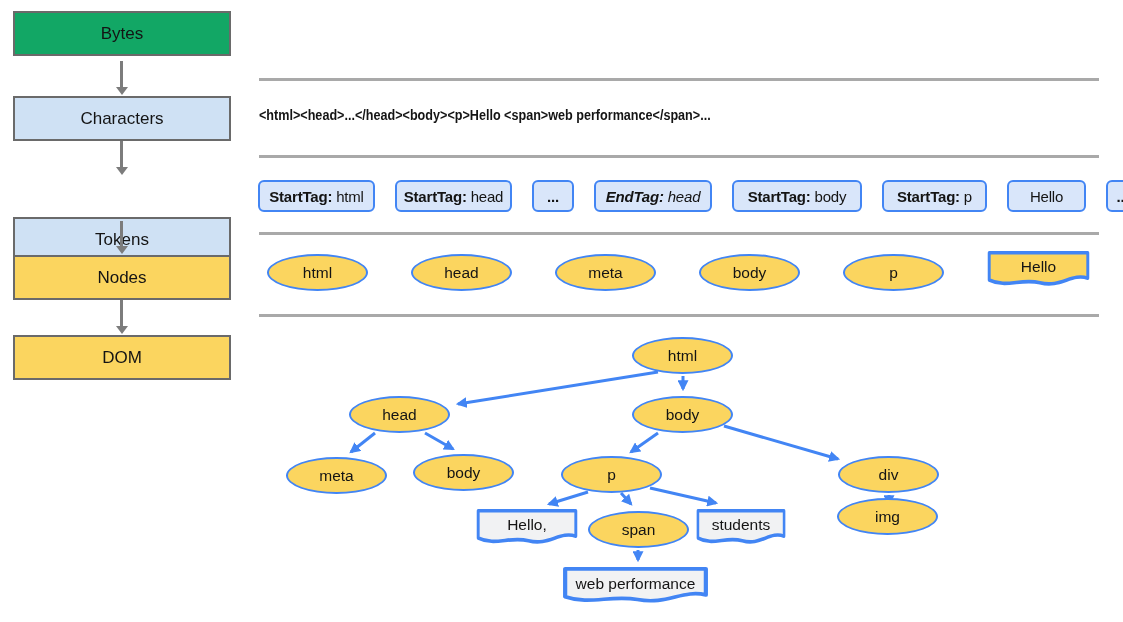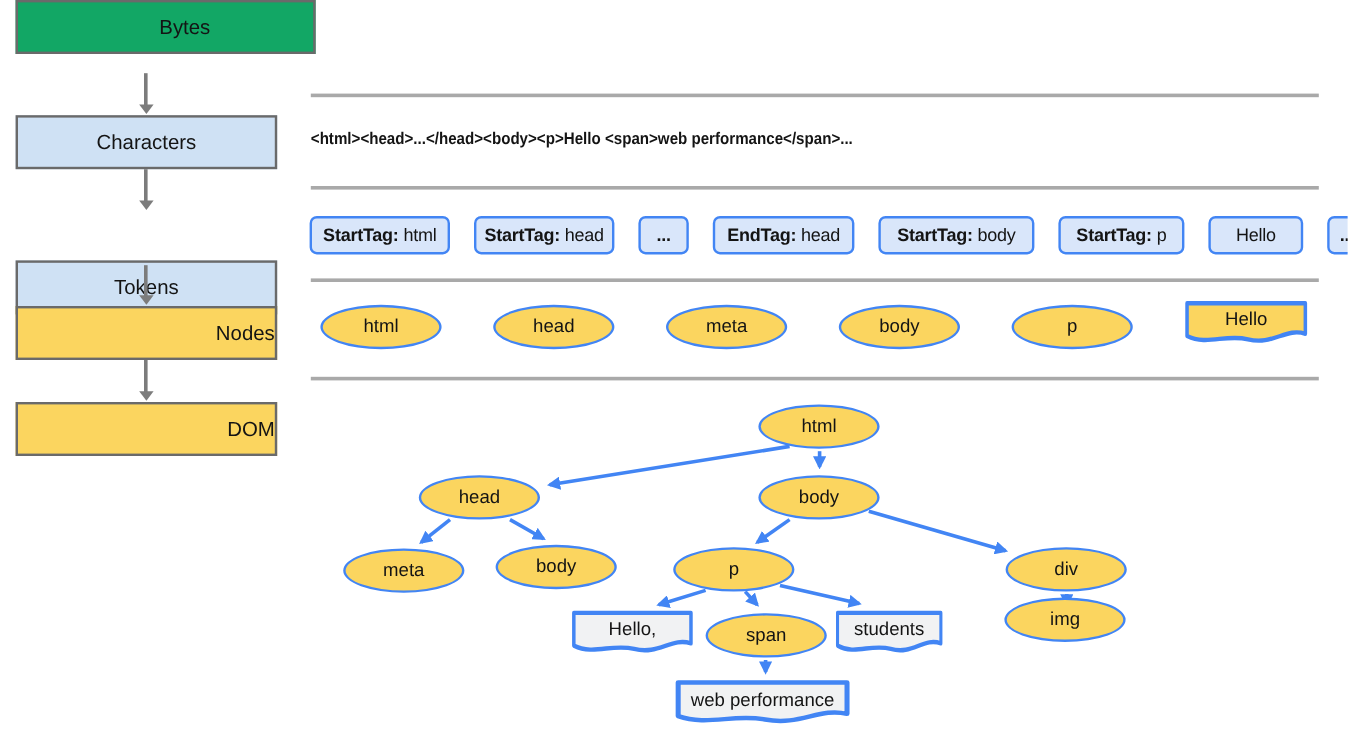--- a/index.html
+++ b/index.html
@@ -10,21 +10,21 @@
   html,body{margin:0;padding:0;}
   body{width:1123px;height:622px;position:relative;background:#ffffff;
        font-family:"Liberation Sans", sans-serif;color:#141414;overflow:hidden;}
 
   
   .stage{position:absolute;left:13px;width:214px;height:41px;
          border:2px solid var(--box-border-gray);
          display:flex;align-items:center;justify-content:center;font-size:17px;}
   .stage.green{background:var(--stage-green);}
   .stage.blue{background:var(--stage-blue);}
-  .stage.yellow{background:var(--stage-yellow);justify-content:flex-end;}
+  .stage.yellow{background:var(--stage-yellow);}
 
   .flow-arrow{position:absolute;left:120px;width:3px;background:var(--arrow-gray);}
   .flow-arrow::after{content:"";position:absolute;left:-4.5px;bottom:-7px;
          border:6px solid transparent;border-bottom:0;
          border-top:8px solid var(--arrow-gray);}
 
   
   .divider{position:absolute;left:259px;width:840px;height:3px;background:var(--divider-gray);}
 
   .bytes-text{position:absolute;left:259px;top:17px;font-size:18px;font-weight:700;
@@ -50,21 +50,21 @@
   .doc-yellow path{fill:var(--stage-yellow);}
   .doc-gray path{fill:var(--text-node-fill);}
   .docnode path{stroke:var(--outline-blue);stroke-width:4;stroke-linejoin:round;}
 
   .edges{position:absolute;left:0;top:0;pointer-events:none;}
   .edges line{stroke:var(--outline-blue);stroke-width:3;}
 </style>
 </head>
 <body>
 
-<div class="stage green" style="top:0;padding-left:32px;">
+<div class="stage green" style="top:11px;">
   <span>Bytes</span>
 </div>
 <div class="flow-arrow" style="top:61px;height:27px;"></div>
 <div class="stage blue" style="top:96px;">
   <span>Characters</span>
 </div>
 <div class="flow-arrow" style="top:141px;height:27px;"></div>
 <div class="stage blue" style="top:176px;margin-top:41px;">
   <span>Tokens</span>
 </div>
@@ -89,21 +89,21 @@
 <div class="tokens-row">
   <div class="token" style="width:113px;">
     <span class="tk-b">StartTag:</span><span class="tk-v"> html</span>
   </div>
   <div class="token" style="width:113px;">
     <span class="tk-b">StartTag:</span><span class="tk-v"> head</span>
   </div>
   <div class="token" style="width:38px;">
     <span class="tk-b">...</span><span class="tk-v"></span>
   </div>
-  <div class="token" style="width:114px;">
+  <div class="token" style="width:114px;font-style:italic;">
     <span class="tk-b">EndTag:</span><span class="tk-v"> head</span>
   </div>
   <div class="token" style="width:126px;">
     <span class="tk-b">StartTag:</span><span class="tk-v"> body</span>
   </div>
   <div class="token" style="width:101px;">
     <span class="tk-b">StartTag:</span><span class="tk-v"> p</span>
   </div>
   <div class="token" style="width:75px;">
     <span class="tk-b"></span><span class="tk-v">Hello</span>

